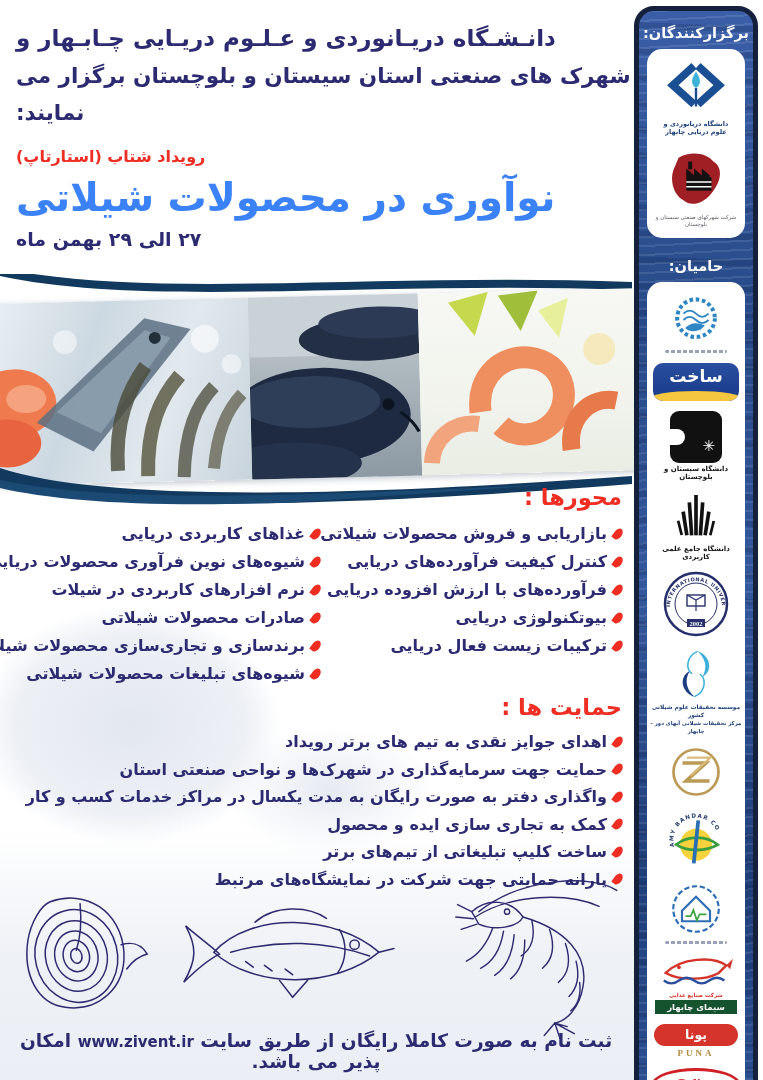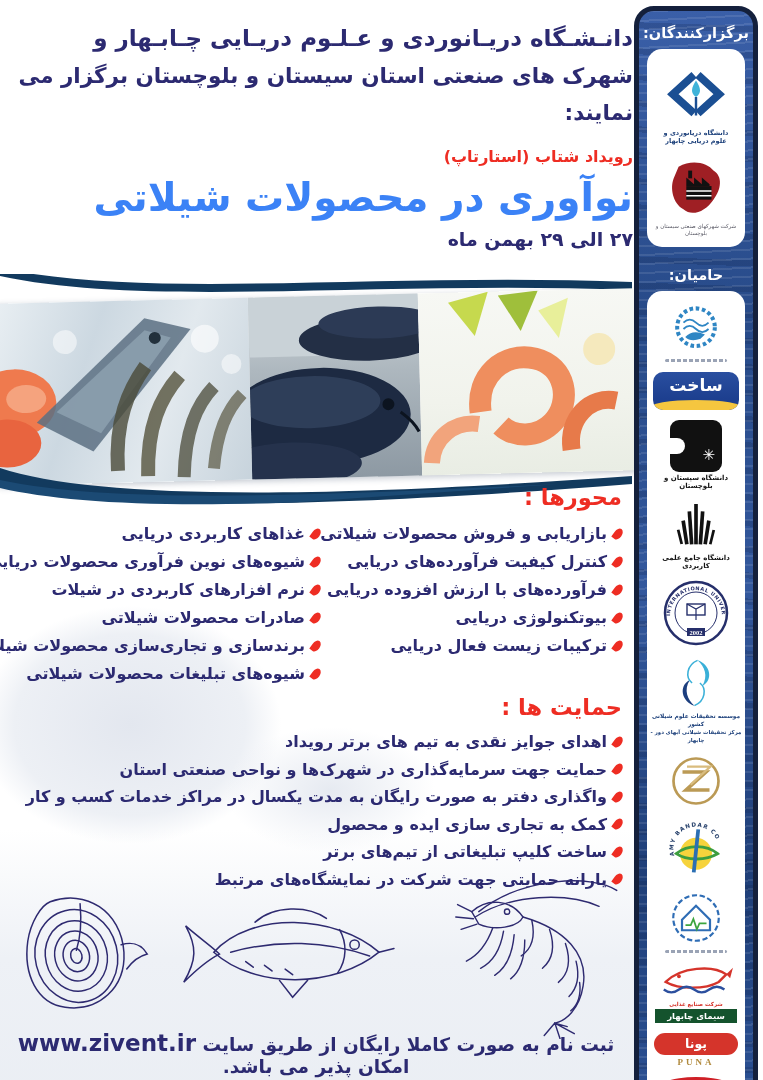--- a/index.html
+++ b/index.html
@@ -11,21 +11,21 @@
   .main-col { position:absolute; left:0; top:0; width:632px; height:1080px; }
 
   .watermark { position:absolute; border-radius:50%; pointer-events:none; }
   .wm1 { left:-80px; top:560px; width:420px; height:330px;
     background:radial-gradient(closest-side,#e3e7ef 0%,#edf0f5 55%,transparent 72%); }
   .wm2 { left:-40px; top:830px; width:700px; height:320px;
     background:linear-gradient(180deg,transparent 0%,#eef1f6 40%,#e9edf3 100%); border-radius:0; }
   .wm3 { left:180px; top:700px; width:300px; height:180px;
     background:radial-gradient(closest-side,#e6eaf1 0%,transparent 70%); }
 
-  .header-block { position:absolute; top:20px; left:1px; width:632px; text-align:right; direction:rtl; }
+  .header-block { position:absolute; top:20px; left:16px; width:632px; text-align:left; direction:rtl; }
   .intro-line { color:#2c2a71; font-weight:bold; font-size:23px; line-height:37px; letter-spacing:-.2px; }
   .intro-line.l2 { font-size:21.5px; }
   .event-type { margin-top:16px; color:#ee2d23; font-weight:bold; font-size:16px; }
   .event-title { margin-top:8px; color:#3b82f6; font-weight:bold; font-size:39px; line-height:48px; }
   .event-date { margin-top:6px; color:#2c2a71; font-weight:bold; font-size:19px; }
 
   
   .photo-strip { position:absolute; top:274px; left:0; width:632px; height:232px; }
   .photos { position:absolute; top:22px; left:-4px; width:640px; height:182px;
     display:flex; transform:rotate(-1.4deg); box-shadow:0 2px 6px rgba(20,40,70,.25); }
@@ -47,36 +47,36 @@
   .bullet { flex:0 0 auto; width:8px; height:12px; background:#ee2d23;
     border-radius:60% 60% 60% 0; transform:rotate(35deg); }
   .li-text { color:#2c2a71; font-weight:bold; font-size:16px; white-space:nowrap; }
 
   
   .sketches { position:absolute; top:880px; left:6px; width:622px; height:150px;
     display:flex; align-items:center; }
   .sketches svg { stroke:#2e2a70; fill:none; stroke-width:1.6; stroke-linecap:round; }
   .footer-line { position:absolute; top:1030px; left:0; width:632px; text-align:center;
     direction:rtl; color:#2c2a71; font-weight:bold; font-size:18.5px; }
-  .footer-line .url { font-weight:bold; font-size:23px; }
+  .footer-line .url { font-weight:bold; font-size:15px; }
 
   
   .sidebar { position:absolute; top:6px; right:5px; width:124px; height:1120px;
     border:5px solid #14203c; border-radius:20px; overflow:hidden;
     background-color:#2e4f93;
     background-image:
       repeating-linear-gradient(177deg, rgba(255,255,255,.10) 0 2px, transparent 2px 9px),
       repeating-linear-gradient(2deg, rgba(10,25,60,.18) 0 6px, transparent 6px 26px),
       linear-gradient(180deg,#3a5fa8 0%,#274a88 28%,#33589d 52%,#1f3f78 78%,#2c5296 100%);
     display:flex; flex-direction:column; }
   .side-label { margin-top:14px; direction:rtl; text-align:center; color:#fff;
     font-weight:bold; font-size:14.5px; }
   .side-card { background:#fff; border-radius:15px; margin:8px 8px 0;
     display:flex; flex-direction:column; align-items:center; }
-  .card-organizers { padding:20px 4px 10px; gap:6px; }
+  .card-organizers { padding:11px 4px 10px; gap:6px; }
   .card-sponsors { padding:12px 3px 10px; gap:10px; flex:1; overflow:hidden; }
   .logo-block { display:flex; flex-direction:column; align-items:center; gap:2px; }
   .logo-caption { direction:rtl; text-align:center; color:#1b3f7a; font-weight:bold;
     font-size:6.5px; line-height:8px; }
   .logo-caption.gray { color:#5a5a66; font-weight:normal; font-size:5.5px; line-height:7px; max-width:92px; }
   .logo-caption.script { color:#111; font-size:7px; }
   .illegible-caption { width:62px; height:3px; border-radius:2px;
     background:repeating-linear-gradient(90deg,#9aa3b5 0 4px,transparent 4px 6px); margin-top:2px; }
 
   .tohfe-badge { position:relative; width:86px; height:38px; border-radius:10px; overflow:hidden;

